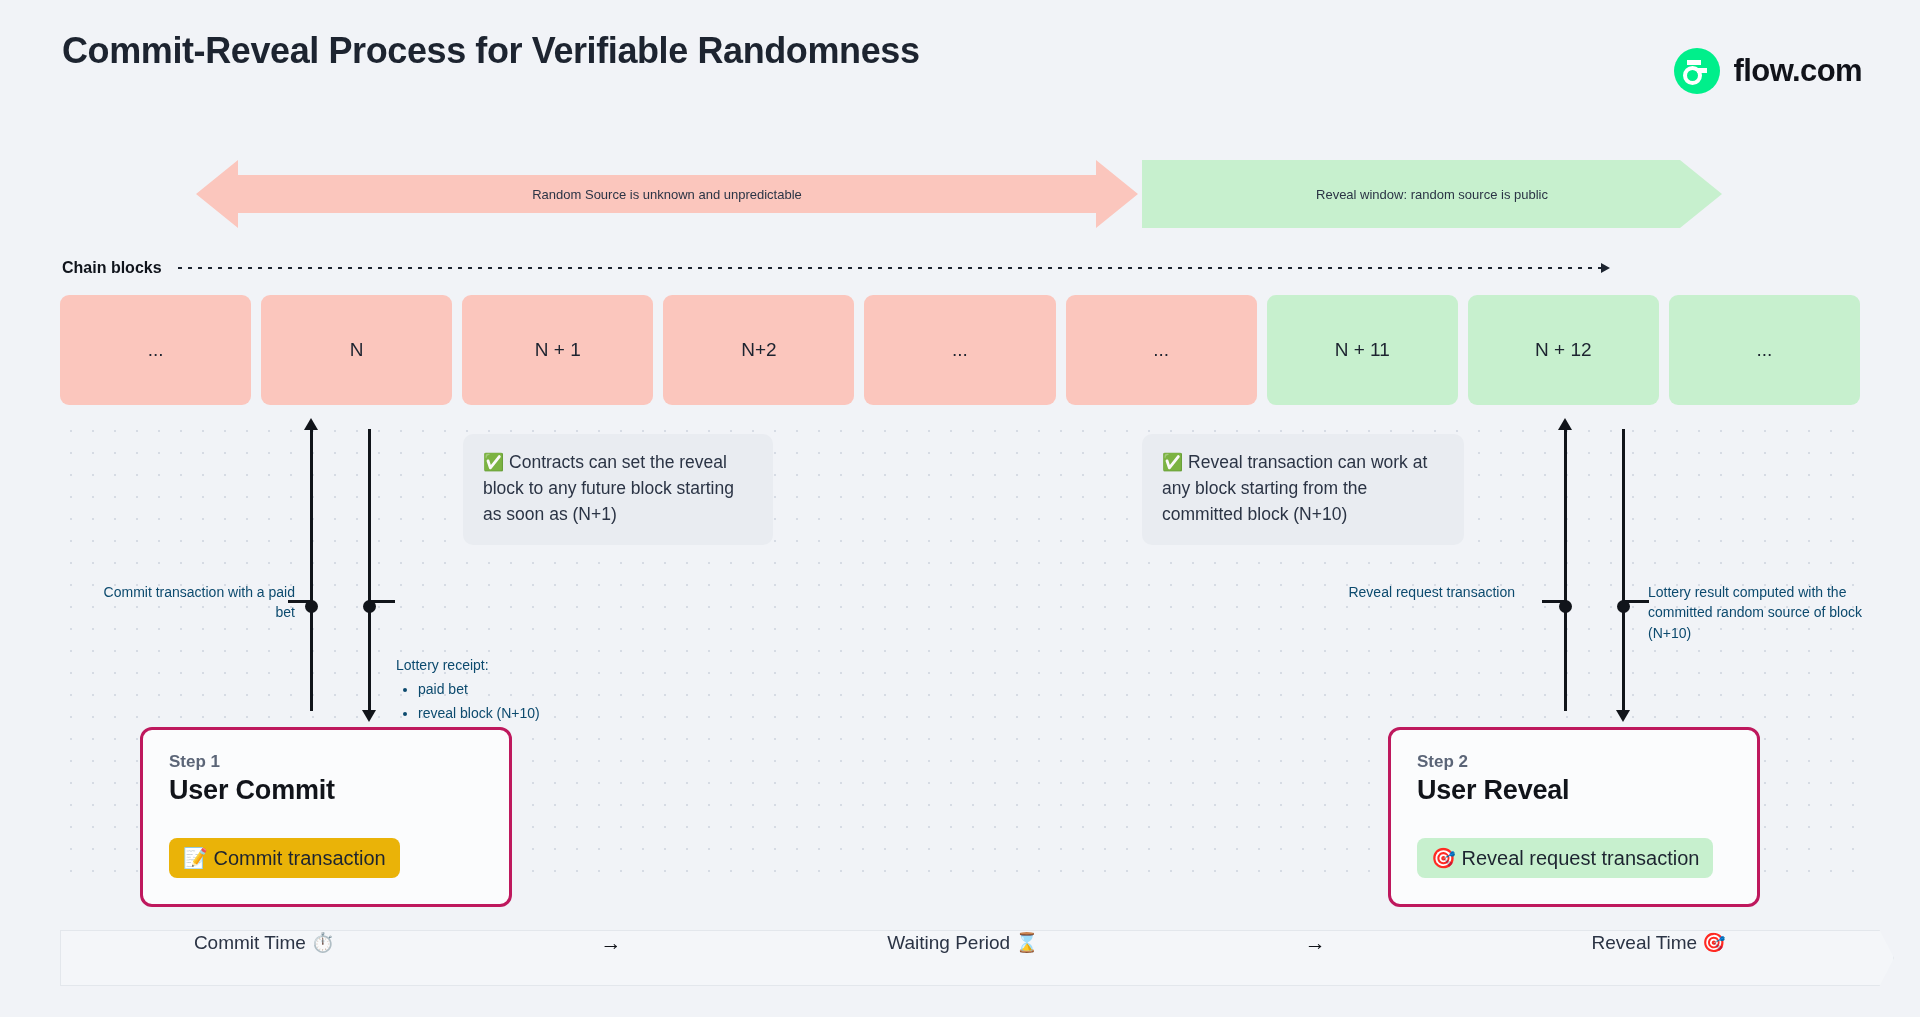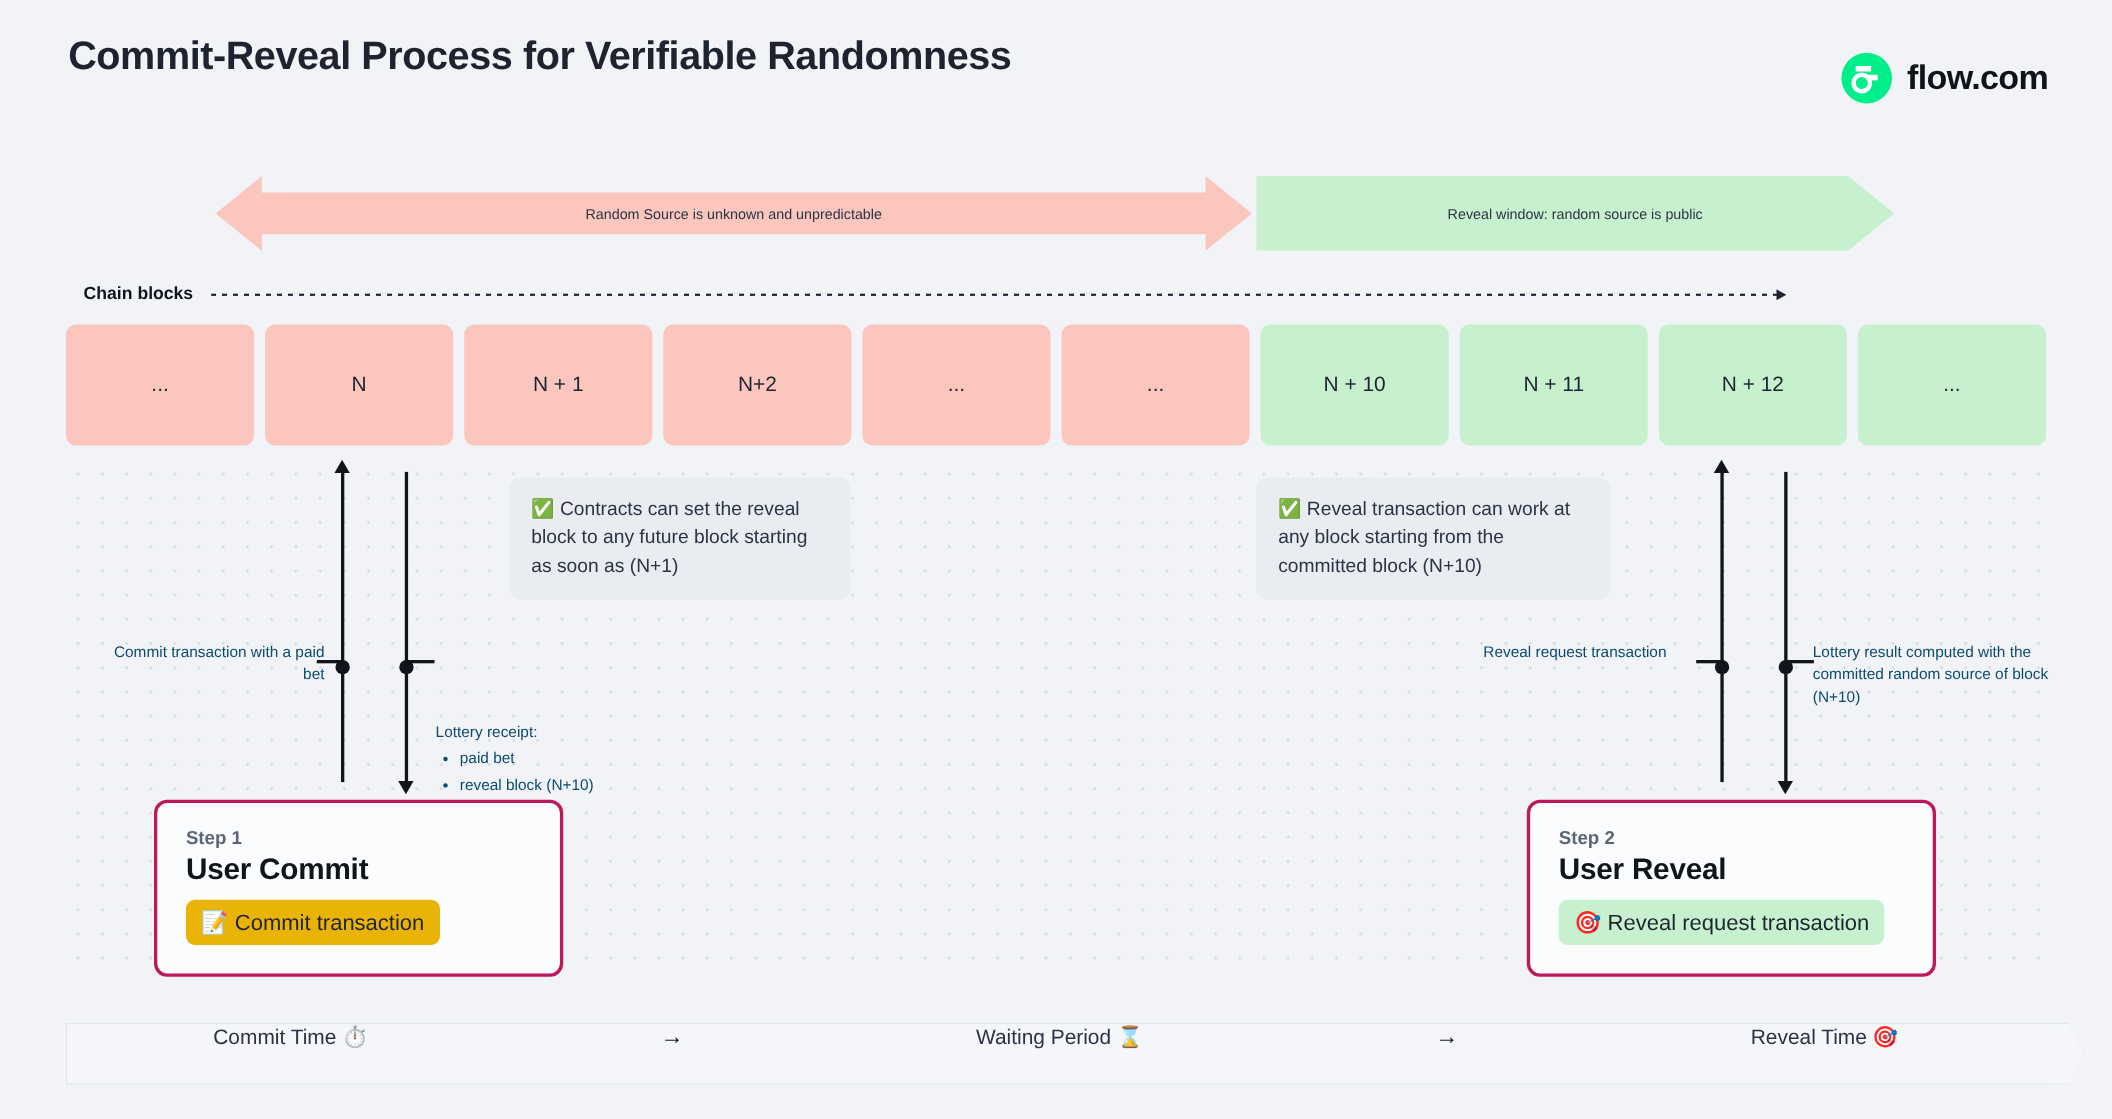--- a/index.html
+++ b/index.html
@@ -115,21 +115,20 @@
 
   
   #chainline-row {
     position: absolute;
     left: 0;
     top: 255px;
     width: 1668px;
     height: 26px;
     display: flex;
     align-items: center;
-    margin-left: 14px;
   }
   #chain-blocks-label {
     margin-left: 62px;
     font-size: 16px;
     font-weight: 700;
     color: #10141c;
     white-space: nowrap;
   }
   #chain-dotted {
     flex: 1;
@@ -269,21 +268,21 @@
   .step-eyebrow {
     font-size: 17px;
     font-weight: 700;
     color: #5b6577;
     margin-bottom: 3px;
   }
   .step-title {
     font-size: 27px;
     font-weight: 700;
     color: #11141a;
-    margin-bottom: 12px;
+    margin-bottom: 32px;
     letter-spacing: -0.2px;
   }
   .step-chip {
     display: inline-block;
     border-radius: 8px;
     padding: 8px 14px;
     font-size: 20px;
     color: #1d2430;
   }
   .chip-pink  { background: #eab308; }
@@ -348,21 +347,20 @@
   <div id="chain-dotted"></div>
 </div>
 
 <div id="blocks">
     <div class="block pink">...</div>
     <div class="block pink">N</div>
     <div class="block pink">N + 1</div>
     <div class="block pink">N+2</div>
     <div class="block pink">...</div>
     <div class="block pink">...</div>
-    <div class="block green">N + 10</div>
     <div class="block green">N + 11</div>
     <div class="block green">N + 12</div>
     <div class="block green">...</div>
   </div>
 
 <div id="grid-area"></div>
 
 <div class="axis" style="left:310px; top:429px; height:282px;">
   <div class="head-up"></div>
   <div class="node-dot" style="top:171px;"></div>

